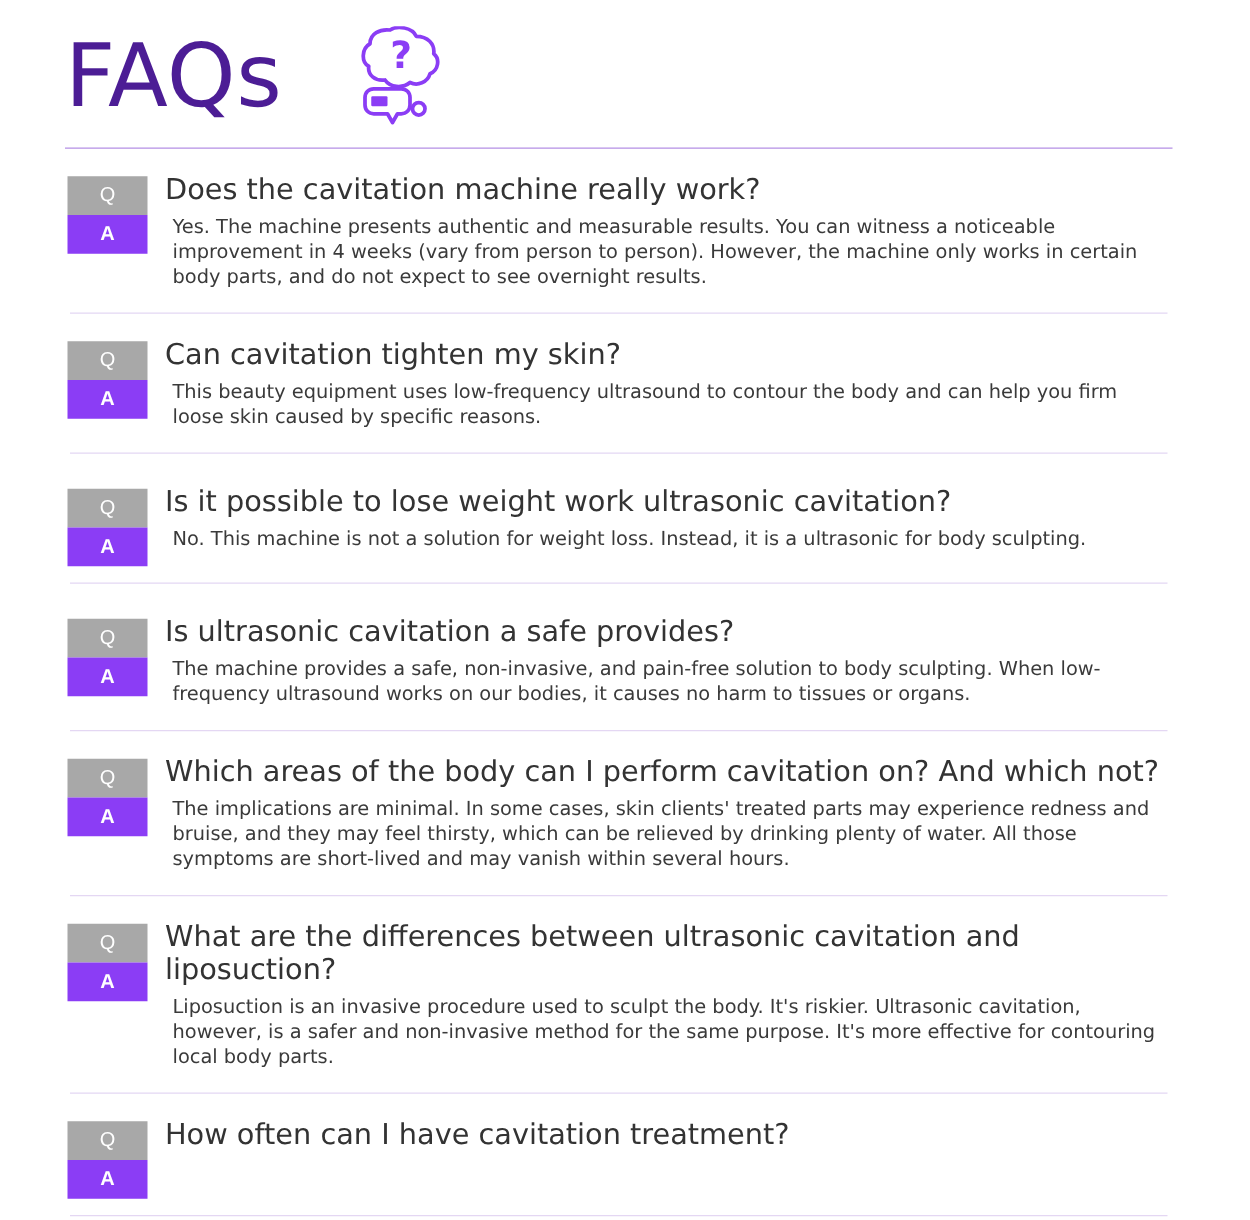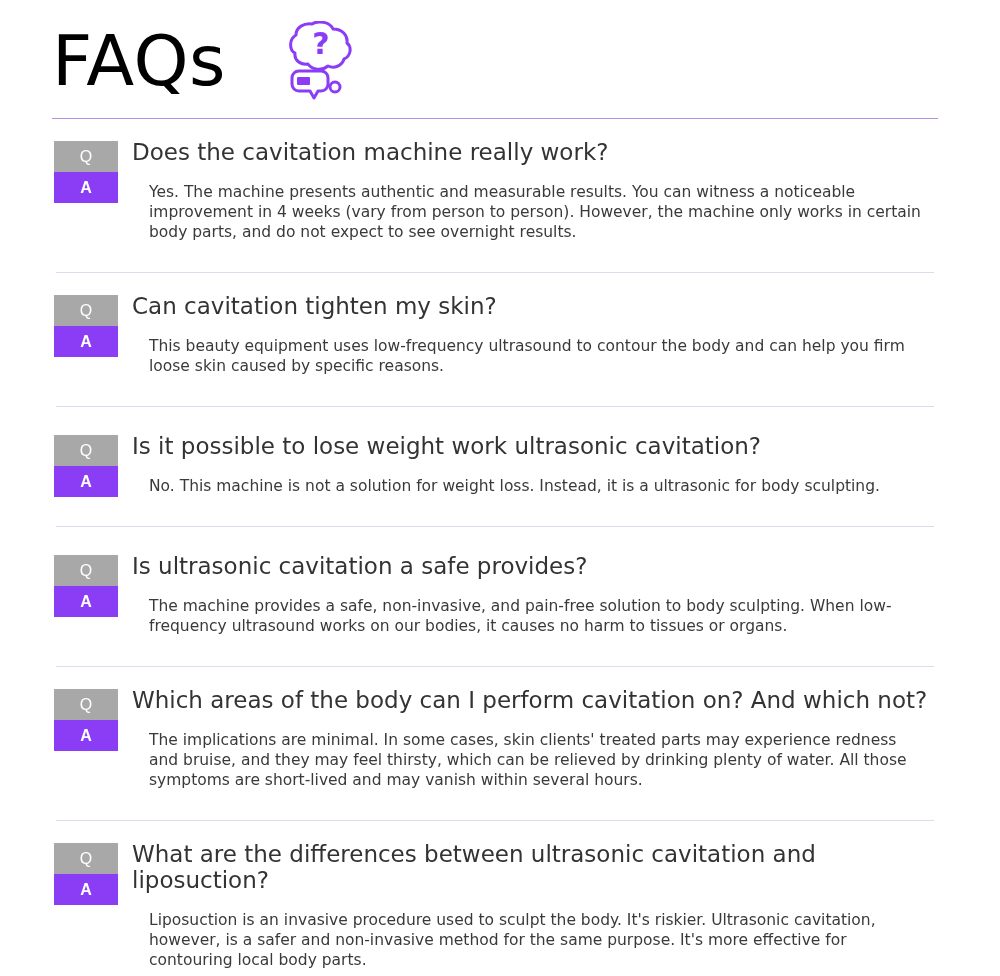--- a/index.html
+++ b/index.html
@@ -28,21 +28,21 @@
     align-items: center;
     padding: 18px 0 0 52px;
     height: 104px;
     box-sizing: border-box;
   }
   .faq-title {
     font-family: "DejaVu Sans", sans-serif;
     font-size: 70px;
     font-weight: 400;
     letter-spacing: 0.5px;
-    color: #000000;
+    color: #4c1d95;
     line-height: 1;
     margin: 0;
     padding: 0;
   }
   .header-icon {
     margin-left: 40px;
     margin-top: 6px;
     width: 92px;
     height: 86px;
     display: block;
@@ -110,21 +110,21 @@
     color: #333333;
     font-family: "DejaVu Sans", sans-serif;
     font-weight: 400;
     margin: 0 0 4px 0;
   }
   .answer {
     font-size: 15.5px;
     line-height: 20px;
     color: #3a3a3a;
     font-family: "DejaVu Sans", sans-serif;
-    margin: 17px;
+    margin: 6px;
   }
 
   
   .faq-item.gap-lg { margin-bottom: 24px; }
   .faq-item.gap-md { margin-bottom: 18px; }
 </style>
 </head>
 <body>
 
 <div class="page">
@@ -217,18 +217,19 @@
       </div>
       <div class="divider"></div>
     </div>
 
     <div class="faq-item gap-lg">
       <div class="qa-badges">
         <div class="badge badge-q">Q</div>
         <div class="badge badge-a">A</div>
       </div>
       <div class="qa-text">
+        <p class="question">How often can I have cavitation treatment?</p>
       </div>
       <div class="divider"></div>
     </div>
 
   </div>
 </div>
 
 </body></html>

